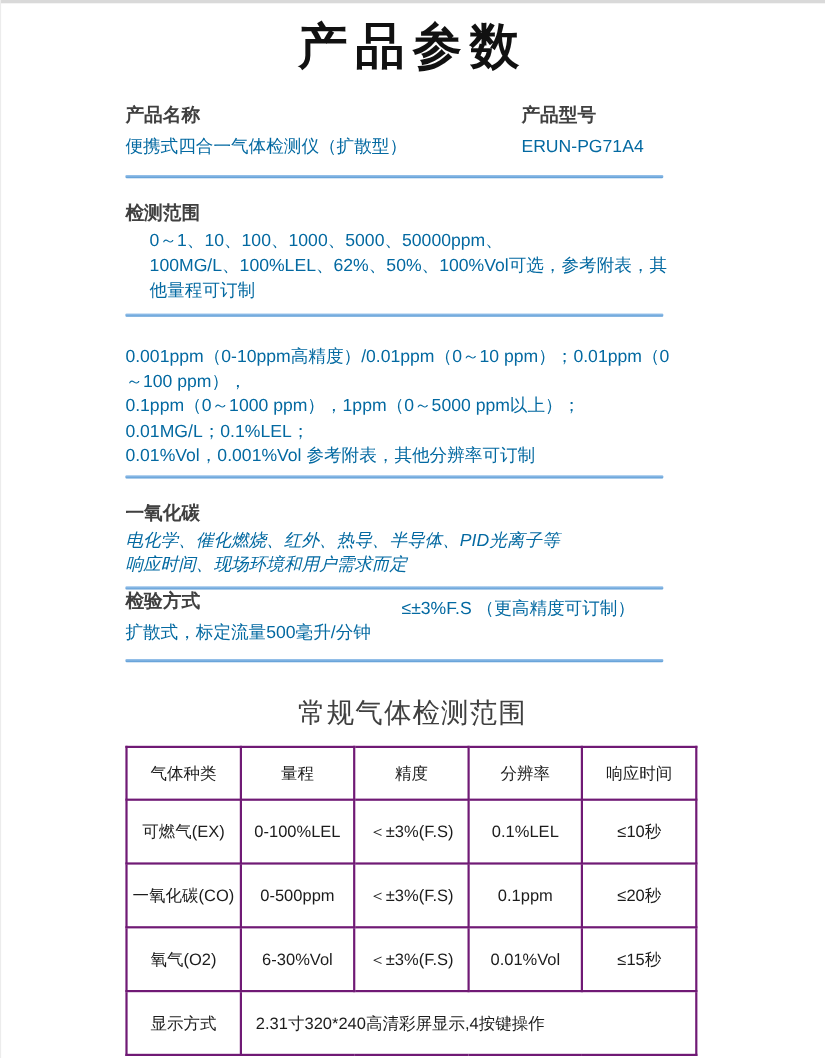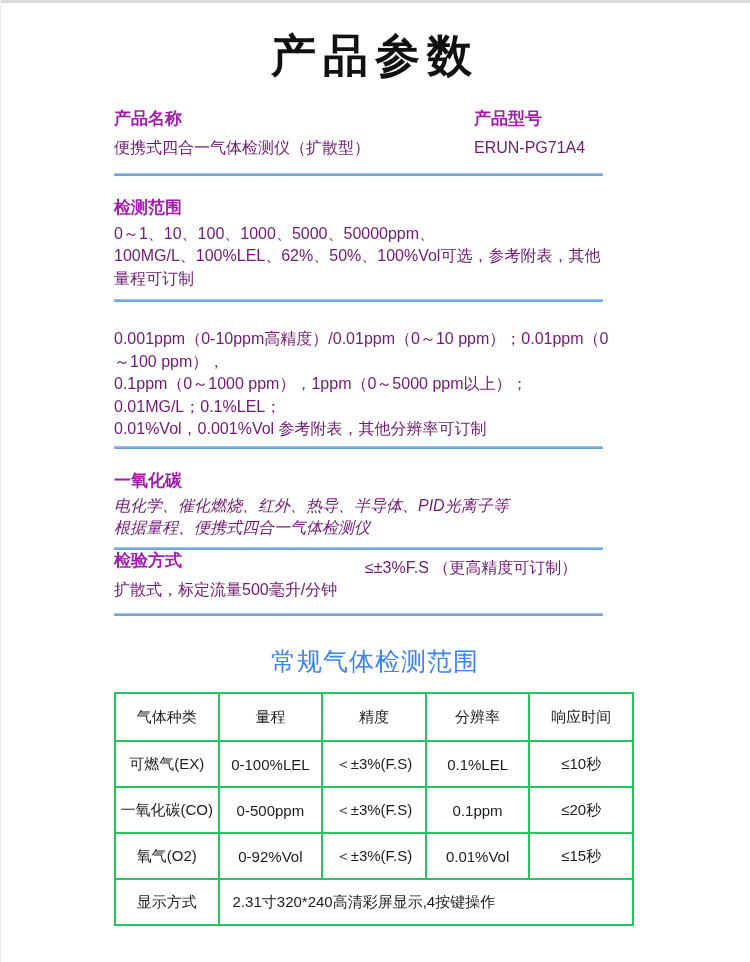--- a/index.html
+++ b/index.html
@@ -15,92 +15,92 @@
   }
   .top-strip {
     position: absolute; top: 0; left: 0; right: 0;
     height: 3px; background: #d9d9d9;
   }
   .edge-strip {
     position: absolute; top: 0; bottom: 0; left: 0;
     width: 1px; background: #ececec;
   }
   .page-title {
-    margin-top: 29px;
+    margin-top: 15px;
     text-align: center;
     font-size: 45px;
     font-weight: bold;
     letter-spacing: 7px;
     color: #111;
     line-height: 54px;
   }
   .content { margin-left: 114px; width: 496px; }
 
   .field-label, .section-heading {
     font-size: 17px;
     font-weight: bold;
-    color: #a21caf;
+    color: #404040;
     line-height: 22px;
   }
   .field-value, .section-line {
     font-size: 16px;
-    color: #701a75;
+    color: #0369a1;
     line-height: 22.5px;
   }
   .two-col { display: flex; }
   .two-col .col-a { flex: 0 0 auto; }
   .sec1 .col-a { width: 360px; }
   .sec5 .col-a { width: 251px; }
   .field-value { margin-top: 7px; }
 
   .divider {
     width: 489px;
     height: 3px;
     background: linear-gradient(to bottom, #9ec6ec, #5b9bd5);
     border-radius: 1px;
   }
   .sec1-wrap { margin-top: 25px; }
   .sec1-wrap .divider { margin-top: 13px; }
   .sec2-wrap { margin-top: 21px; }
-  .sec2-wrap .lines { margin-top: 4px; }
+  .sec2-wrap .lines { margin-top: 4px; margin-left: 22px; }
   .sec2-wrap .divider { margin-top: 9px; }
   .sec3-wrap { margin-top: 26px; }
   .sec3-wrap .lines { margin-top: 16px; }
   .sec3-wrap .divider { margin-top: 5px; }
   .sec4-wrap { margin-top: 21px; }
   .sec4-wrap .lines { margin-top: 3px; font-style: italic; }
   .sec4-wrap .divider { margin-top: 7px; }
   .sec5-wrap { }
   .sec5-wrap .divider { margin-top: 12px; }
 
   .table-title {
     margin-top: 29px;
     text-align: center;
     font-size: 25px;
     font-weight: 500;
     letter-spacing: 1px;
-    color: #3b82f6;
+    color: #404040;
   }
   table.gas-table {
     border-collapse: collapse;
     table-layout: fixed;
     width: 520px;
     margin: 14px 0 0 114px;
   }
   .gas-table th, .gas-table td {
-    border: 2px solid #22c55e;
+    border: 2px solid #701a75;
     font-size: 15px;
     font-weight: normal;
     text-align: center;
     vertical-align: middle;
     color: #1c1c1c;
     padding: 0 2px;
   }
   .gas-table th { height: 48px; }
-  .gas-table td { height: 46px; }
+  .gas-table td { height: 58px; }
   .gas-table td.display-value {
     text-align: left;
     padding-left: 13px;
   }
 </style>
 </head>
 <body>
 
 <div class="top-strip"></div>
 <div class="edge-strip"></div>
@@ -138,21 +138,21 @@
       <div class="section-line">0.1ppm（0～1000 ppm），1ppm（0～5000 ppm以上）；0.01MG/L；0.1%LEL；</div>
       <div class="section-line">0.01%Vol，0.001%Vol 参考附表，其他分辨率可订制</div>
     </div>
     <div class="divider"></div>
   </div>
 
   <div class="sec4-wrap">
     <div class="section-heading">一氧化碳</div>
     <div class="lines">
       <div class="section-line">电化学、催化燃烧、红外、热导、半导体、PID光离子等</div>
-      <div class="section-line">根据量程、便携式四合一气体检测仪</div>
+      <div class="section-line">响应时间、现场环境和用户需求而定</div>
     </div>
     <div class="divider"></div>
   </div>
 
   <div class="sec5-wrap">
     <div class="two-col sec5">
       <div class="col-a">
         <div class="field-label">检验方式</div>
         <div class="field-value">扩散式，标定流量500毫升/分钟</div>
       </div>
@@ -187,21 +187,21 @@
     </tr>
     <tr>
       <td>一氧化碳(CO)</td>
       <td>0-500ppm</td>
       <td>＜±3%(F.S)</td>
       <td>0.1ppm</td>
       <td>≤20秒</td>
     </tr>
     <tr>
       <td>氧气(O2)</td>
-      <td>0-92%Vol</td>
+      <td>6-30%Vol</td>
       <td>＜±3%(F.S)</td>
       <td>0.01%Vol</td>
       <td>≤15秒</td>
     </tr>
     <tr>
       <td>显示方式</td>
       <td class="display-value" colspan="4">2.31寸320*240高清彩屏显示,4按键操作</td>
     </tr>
   </tbody>
 </table>

